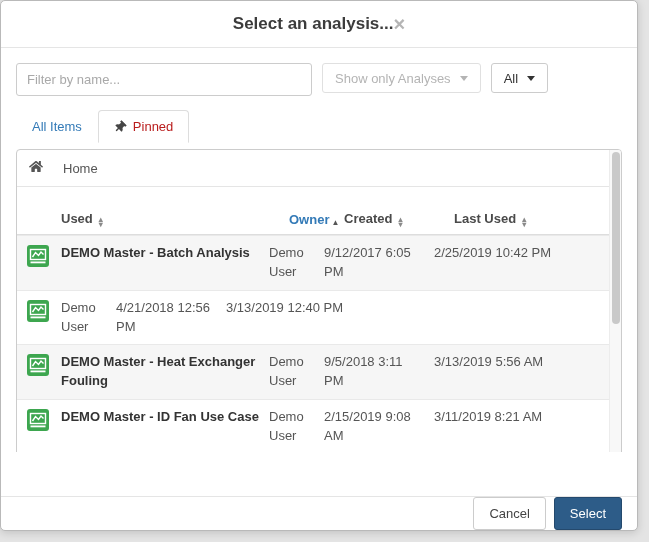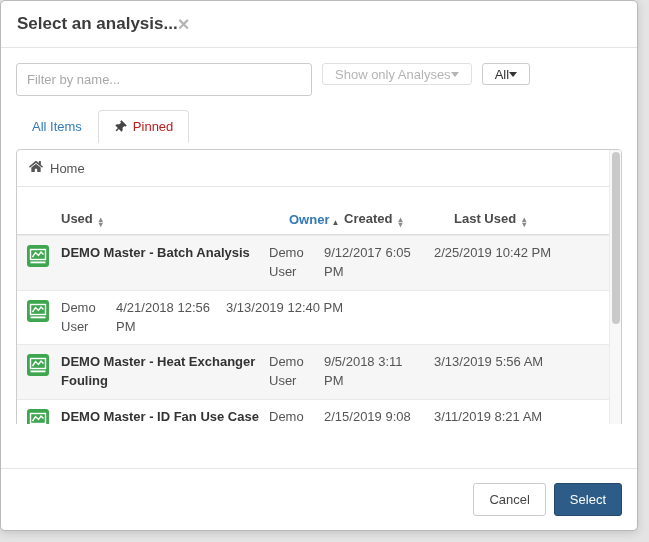--- a/index.html
+++ b/index.html
@@ -16,40 +16,40 @@
     background: #fff;
     border: 1px solid #b9b9b9;
     border-radius: 5px;
     display: flex; flex-direction: column;
     box-shadow: 0 2px 8px rgba(0,0,0,.15);
   }
   
   .modal-header {
     padding: 13px 16px;
     border-bottom: 1px solid #e5e5e5;
-    display: flex; align-items: center; justify-content: flex-start;
+    display: flex; align-items: center; justify-content: center;
   }
   .modal-title { font-size: 17px; font-weight: 700; color: #3c3c3c; }
   .close-btn {
     background: none; border: none; font-size: 20px; line-height: 1;
     color: #b5b5b5; cursor: pointer; font-weight: 700;
     font-family: "Liberation Sans", sans-serif;
   }
   
   .modal-body { flex: 1; padding: 15px; overflow: hidden; }
   .filter-row { display: flex; gap: 10px; }
   .filter-input {
     width: 296px; height: 33px; padding: 0 10px;
     border: 1px solid #ccc; border-radius: 3px;
     font-size: 13px; color: #333;
     font-family: "Liberation Sans", sans-serif;
   }
   .filter-input::placeholder { color: #a9a9a9; }
   .dropdown {
-    height: 22px; display: inline-flex; align-items: center; 
+    height: 30px; display: inline-flex; align-items: center; gap: 9px;
     padding: 0 12px; background: #fff; border: 1px solid #ccc;
     border-radius: 3px; font-size: 13px; color: #333; cursor: pointer;
     font-family: "Liberation Sans", sans-serif;
   }
   .dropdown.disabled { color: #b4b4b4; border-color: #e0e0e0; }
   .caret {
     width: 0; height: 0; display: inline-block;
     border-left: 4px solid transparent; border-right: 4px solid transparent;
     border-top: 5px solid currentColor;
   }
@@ -77,21 +77,21 @@
   .panel-content { flex: 1; overflow: hidden; }
   .scrollbar {
     width: 12px; background: #f8f8f8; border-left: 1px solid #ececec;
     flex: none; cursor: pointer;
   }
   .scroll-thumb {
     width: 8px; height: 172px; margin: 2px auto 0;
     background: #c9c9c9; border-radius: 4px;
   }
   .breadcrumb-row {
-    display: flex; align-items: center; gap: 7px;
+    display: flex; align-items: center; gap: 20px;
     padding: 10px 12px; border-bottom: 1px solid #e5e5e5;
     font-size: 13px; color: #555; cursor: pointer;
   }
   .thead {
     display: flex; align-items: flex-end;
     padding: 6px 10px 7px 44px;
     border-bottom: 1px solid #ddd;
     font-size: 13px; font-weight: 700; color: #4a4a4a;
     min-height: 48px;
   }
@@ -117,21 +117,21 @@
   .table-row:nth-child(odd) { background: #f6f6f6; }
   .table-row.highlight { background: #fcf8e3; }
   .row-icon { width: 24px; flex: none; margin-right: 10px; margin-top: 1px; }
   .cell { line-height: 1.45; }
   .cell-name { width: 208px; padding-right: 10px; color: #333; font-weight: 600; }
   .cell-owner { width: 55px; color: #555; }
   .cell-created { width: 110px; padding-right: 10px; color: #555; }
   .cell-last { width: 118px; color: #555; }
   
   .modal-footer {
-    padding: 14px 15px;
+    padding: 0 15px;
     border-top: 1px solid #e5e5e5;
     display: flex; justify-content: flex-end; gap: 8px; margin-top: 44px;
   }
   .btn {
     height: 33px; padding: 0 15px; font-size: 13px;
     border-radius: 3px; cursor: pointer;
     font-family: "Liberation Sans", sans-serif;
   }
   .btn-cancel { background: #fff; border: 1px solid #ccc; color: #444; }
   .btn-select {

